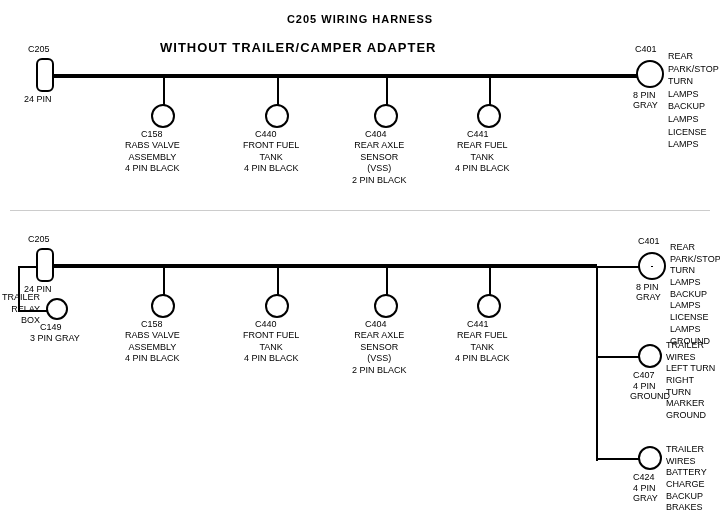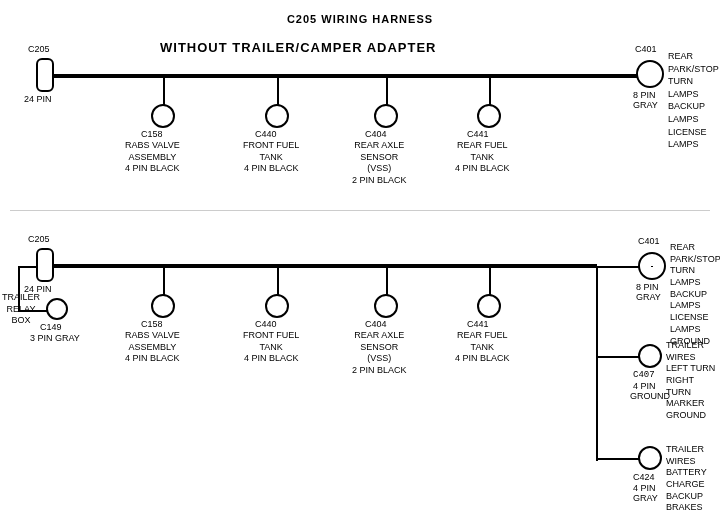--- a/index.html
+++ b/index.html
@@ -113,21 +113,21 @@
 
   <div class="h-line" style="top:264px; left:52px; width:545px;"></div>
 
   <div class="connector-rect" style="top:248px; left:36px; width:18px; height:34px;"></div>
   <div class="label" style="top:234px; left:28px;">C205</div>
   <div class="label" style="top:284px; left:24px;">24 PIN</div>
 
   <div class="thin-line" style="top:266px; left:18px; width:18px; height:2px;"></div>
   <div class="thin-line" style="top:266px; left:18px; width:2px; height:46px;"></div>
   <div class="thin-line" style="top:310px; left:18px; width:30px; height:2px;"></div>
-  <div class="label" style="top:292px; left:2px; text-align:center;">TRAILER<br>RELAY<br>BOX</div>
+  <div class="label" style="top:292px; left:2px; text-align:right;">TRAILER<br>RELAY<br>BOX</div>
   <div class="connector" style="top:298px; left:46px; width:22px; height:22px;"></div>
   <div class="label" style="top:322px; left:40px;">C149</div>
   <div class="label" style="top:333px; left:30px;">3 PIN GRAY</div>
 
   <div class="thin-line" style="top:266px; left:163px; width:2px; height:30px;"></div>
   <div class="connector" style="top:294px; left:151px; width:24px; height:24px;"></div>
   <div class="label" style="top:319px; left:141px;">C158</div>
   <div class="label" style="top:330px; left:125px;">RABS VALVE<br>ASSEMBLY<br>4 PIN BLACK</div>
 
   <div class="thin-line" style="top:266px; left:277px; width:2px; height:30px;"></div>
@@ -150,21 +150,21 @@
   <div class="thin-line" style="top:266px; left:596px; width:44px; height:2px;"></div>
   <div class="connector" style="top:252px; left:638px; width:28px; height:28px;"></div>
   <div class="thin-line" style="top:266px; left:651px; width:2px; height:1px;"></div>
   <div class="label" style="top:236px; left:638px;">C401</div>
   <div class="label label-left" style="top:242px; left:670px;">REAR PARK/STOP<br>TURN LAMPS<br>BACKUP LAMPS<br>LICENSE LAMPS<br>GROUND</div>
   <div class="label" style="top:282px; left:636px;">8 PIN</div>
   <div class="label" style="top:292px; left:636px;">GRAY</div>
 
   <div class="thin-line" style="top:356px; left:596px; width:44px; height:2px;"></div>
   <div class="connector" style="top:344px; left:638px; width:24px; height:24px;"></div>
-  <div class="label" style="top:370px; left:633px;font-family:Liberation Mono, monospace;">C407</div>
+  <div class="label" style="top:370px; left:633px;">C407</div>
   <div class="label" style="top:381px; left:633px;">4 PIN</div>
   <div class="label" style="top:391px; left:630px;">GROUND</div>
   <div class="label label-left" style="top:340px; left:666px;">TRAILER WIRES<br>LEFT TURN<br>RIGHT TURN<br>MARKER<br>GROUND</div>
 
   <div class="thin-line" style="top:458px; left:596px; width:44px; height:2px;"></div>
   <div class="connector" style="top:446px; left:638px; width:24px; height:24px;"></div>
   <div class="label" style="top:472px; left:633px;">C424</div>
   <div class="label" style="top:483px; left:633px;">4 PIN</div>
   <div class="label" style="top:493px; left:633px;">GRAY</div>
   <div class="label label-left" style="top:444px; left:666px;">TRAILER WIRES<br>BATTERY CHARGE<br>BACKUP<br>BRAKES</div>

